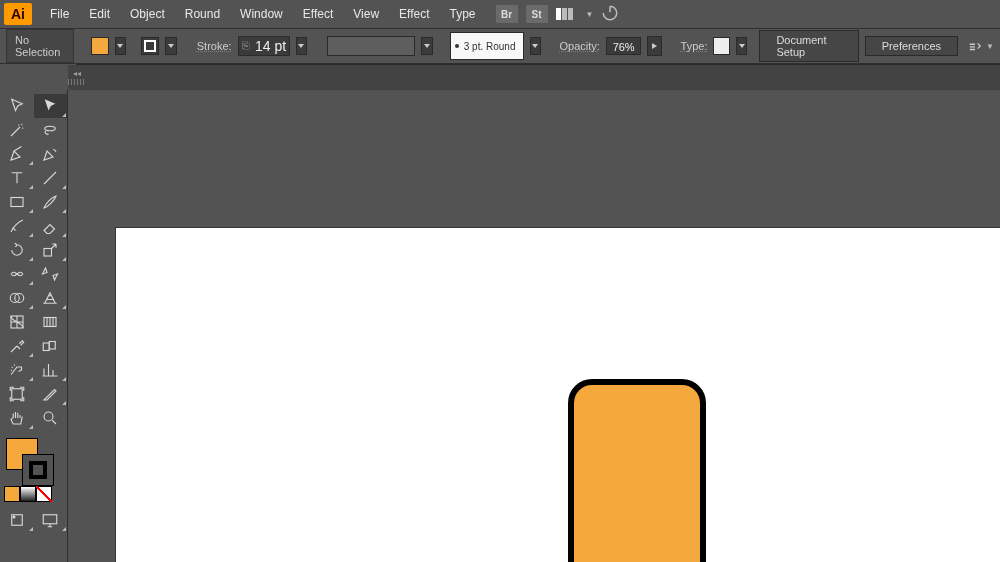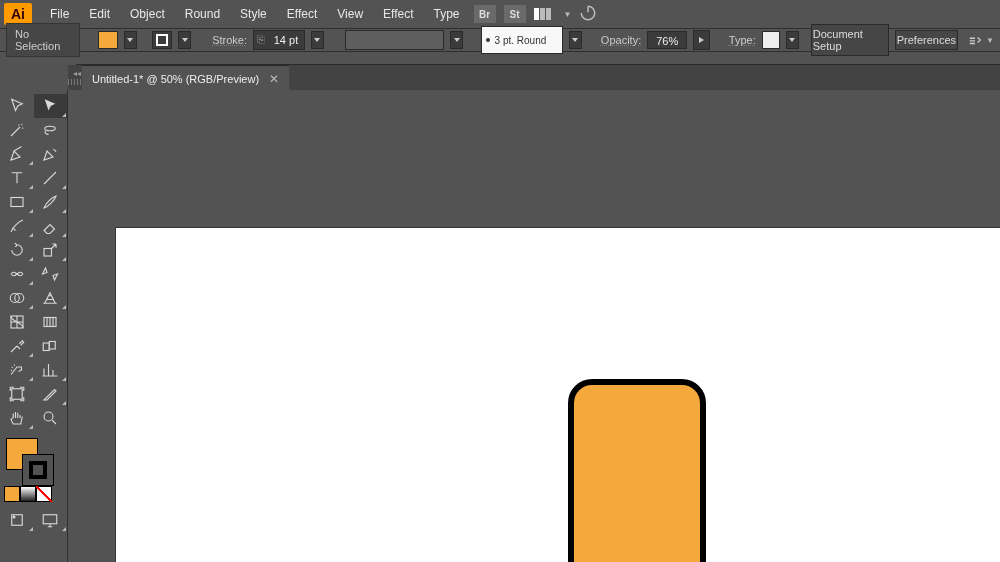--- a/index.html
+++ b/index.html
@@ -2,49 +2,49 @@
 <html><head>
 <meta charset="utf-8">
 <style>
   * { margin:0; padding:0; box-sizing:border-box; font-family:"Segoe UI",Tahoma,sans-serif; user-select:none; }
   body { width:1000px; height:562px; background:#535353; overflow:hidden; position:relative; }
 
   
   .menubar { height:28px; background:#535353; display:flex; align-items:center; padding:0 4px; gap:0; font-size:12px; color:#e8e8e8; }
   .app-logo { width:28px; height:22px; background:#ff9a00; color:#330000; display:flex; align-items:center; justify-content:center; font-weight:bold; font-size:14px; border-radius:2px; margin-right:8px;}
   .menu-item { padding:4px 10px; cursor:default; }
-  .menubar .right { margin-left:4px; display:flex; align-items:center; gap:8px;}
+  .menubar .right { margin-left:10px; display:flex; align-items:center; gap:8px;}
   .bridge-btn,.stock-btn { width:22px; height:18px; background:#6a6a6a; display:flex; align-items:center; justify-content:center; font-size:10px; color:#ddd; font-weight:bold;}
   .arrange { width:22px; height:18px; display:flex; gap:1px; align-items:center;}
   .arrange span{width:5px;height:12px;background:#bbb;}
   .arrange span:first-child{background:#fff;}
   .chev-down{font-size:8px;color:#bbb;}
   .sync-icon svg{width:18px;height:18px;}
 
   
-  .controlbar { height:24px; background:#535353; border-top:1px solid #2f2f2f; border-bottom:1px solid #2f2f2f; display:flex; align-items:center; padding:0 6px; font-size:11px; color:#ddd; gap:6px;}
+  .controlbar { height:36px; background:#535353; border-top:1px solid #2f2f2f; border-bottom:1px solid #2f2f2f; display:flex; align-items:center; padding:0 6px; font-size:11px; color:#ddd; gap:6px;}
   .sel-label { background:#464646; border:1px solid #353535; padding:4px 8px; font-size:11px; color:#ccc;}
   .swatch { width:22px; height:18px; border:1px solid #2a2a2a;}
   .sw-orange{background:#f5a83c;}
   .sw-stroke{width:22px;height:18px;border:1px solid #2a2a2a;background:#3b3b3b;display:flex;align-items:center;justify-content:center;}
   .sw-stroke .inner{width:12px;height:12px;border:2px solid #fff;background:#3b3b3b;}
   .dd-caret{width:14px;height:18px;background:#3b3b3b;border:1px solid #2a2a2a;display:flex;align-items:center;justify-content:center;}
   .dd-caret::after{content:"";border-left:3px solid transparent;border-right:3px solid transparent;border-top:4px solid #ccc;}
   .ctrl-label{color:#ccc;text-decoration:underline dotted rgba(255,255,255,.25);}
   .stroke-width{display:flex;align-items:center;border:1px solid #2a2a2a;background:#3b3b3b;}
   .stroke-width .link{width:14px;height:18px;display:flex;align-items:center;justify-content:center;color:#999;font-size:10px;}
-  .stroke-width .val{width:36px;height:18px;text-align:center;color:#eee;font-size:11px;line-height:18px;}
+  .stroke-width .val{width:36px;height:18px;text-align:center;color:#eee;font-size:14px;line-height:18px;}
   .profile-box{width:110px;height:20px;background:#5e5e5e;border:1px solid #2a2a2a;}
   .brush-box{width:90px;height:20px;background:#f8f8f8;border:1px solid #2a2a2a;display:flex;align-items:center;padding:13px 4px;color:#333;font-size:10px;}
   .brush-box .dot{width:4px;height:4px;background:#333;border-radius:50%;margin-right:5px;}
   .opacity-box{width:44px;height:18px;background:#3b3b3b;border:1px solid #2a2a2a;color:#eee;text-align:center;font-size:11px;line-height:18px;}
   .arrow-btn{width:18px;height:20px;background:#3b3b3b;border:1px solid #2a2a2a;display:flex;align-items:center;justify-content:center;}
   .arrow-btn::after{content:"";border-top:3px solid transparent;border-bottom:3px solid transparent;border-left:5px solid #ccc;}
   .style-sw{width:20px;height:18px;background:#eee;border:1px solid #2a2a2a;}
-  .btn{background:#464646;border:1px solid #2a2a2a;padding:3px 1px;color:#ddd;font-size:11px;}
+  .btn{background:#464646;border:1px solid #2a2a2a;padding:3px 16px;color:#ddd;font-size:11px;}
   .pref-menu{display:flex;align-items:center;gap:4px;margin-left:4px;}
   .pref-menu svg{width:14px;height:14px;}
   .spacer{flex:1;}
 
   
   .tabstrip{position:absolute;left:76px;top:64px;right:0;height:26px;background:#434343;border-top:1px solid #2b2b2b;}
   .collapse-handle{position:absolute;left:-8px;top:0;width:18px;height:26px;background:#434343;display:flex;flex-direction:column;align-items:center;justify-content:center;gap:1px;}
   .collapse-handle .arrows{font-size:8px;color:#999;line-height:6px;}
   .collapse-handle .grip{width:18px;height:6px;background:repeating-linear-gradient(90deg,#777 0 1px,transparent 1px 3px);margin-top:1px;}
   .tab{position:absolute;left:6px;top:0;height:26px;background:#535353;padding:0 10px;display:flex;align-items:center;gap:10px;font-size:11px;color:#eee;border-top:1px solid #2a2a2a;}
@@ -79,21 +79,21 @@
 </style>
 </head>
 <body>
 
 <div class="menubar">
   <div class="app-logo">Ai</div>
   <div class="menu-item">File</div>
   <div class="menu-item">Edit</div>
   <div class="menu-item">Object</div>
   <div class="menu-item">Round</div>
-  <div class="menu-item">Style</div>
+  <div class="menu-item">Window</div>
   <div class="menu-item">Effect</div>
   <div class="menu-item">View</div>
   <div class="menu-item">Effect</div>
   <div class="menu-item">Type</div>
   <div class="right">
     <div class="bridge-btn">Br</div>
     <div class="stock-btn">St</div>
     <div class="arrange">
         <span></span>
         <span></span>
@@ -153,24 +153,20 @@
       </svg>
     <span class="chev-down">▼</span>
   </div>
 </div>
 
 <div class="tabstrip">
   <div class="collapse-handle">
     <div class="arrows">◂◂</div>
     <div class="grip"></div>
   </div>
-  <div class="tab">
-    <span>Untitled-1* @ 50% (RGB/Preview)</span>
-    <span class="close">✕</span>
-  </div>
 </div>
 
 <div class="tools">
   <div class="tool-row">
     <div class="tool">
         <svg viewBox="0 0 24 24">
           <path d="M5 3l5 15 3-6 6-3z"></path>
         </svg>
       </div>
     <div class="tool sel">

